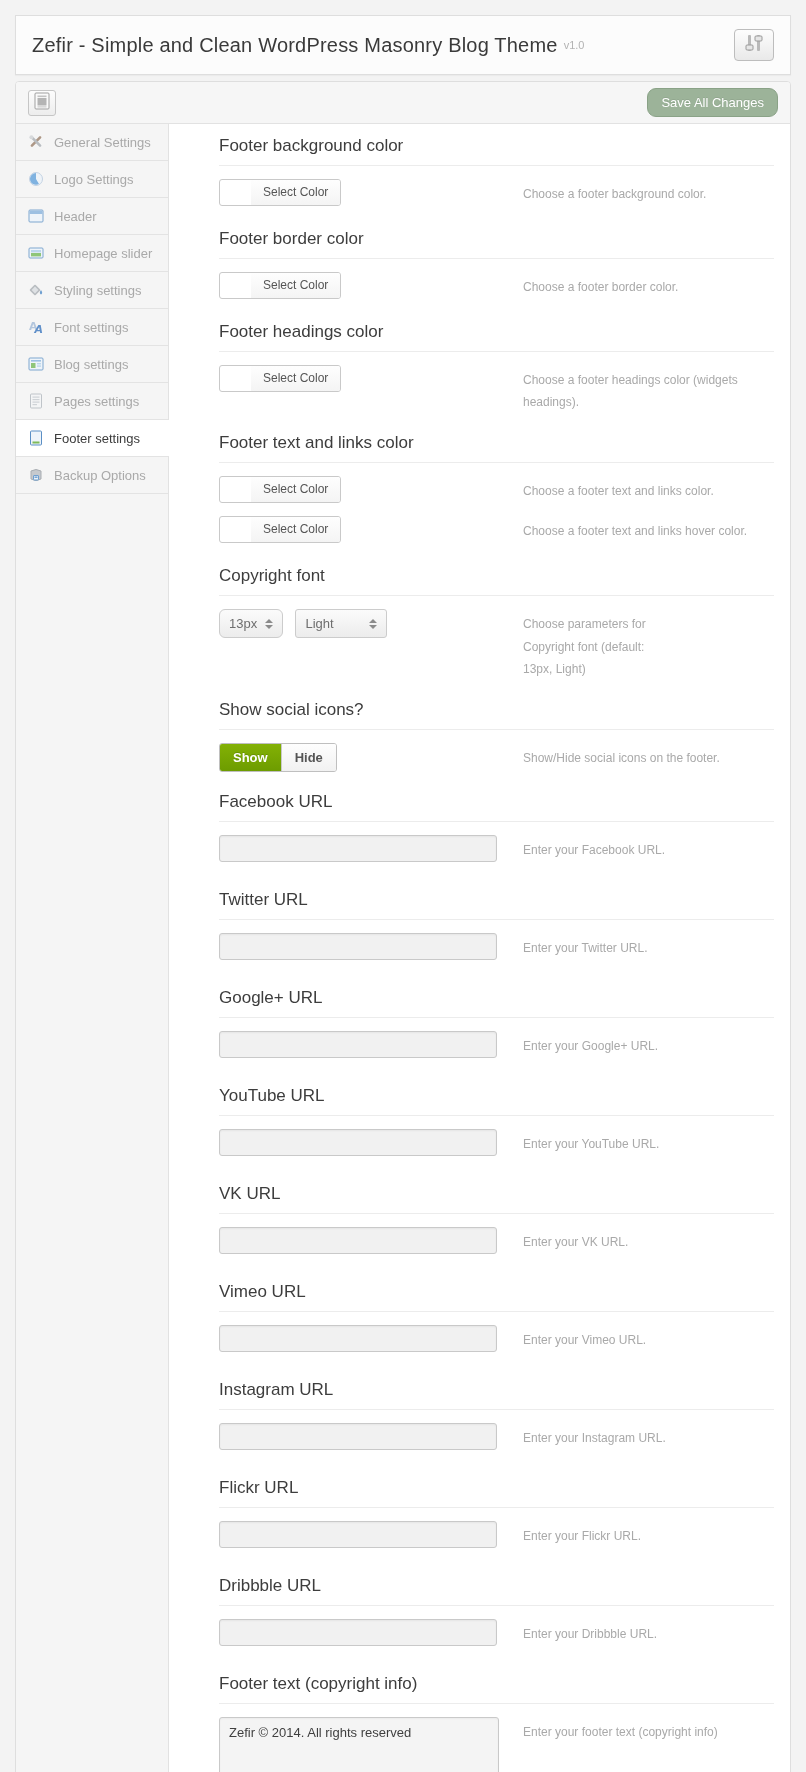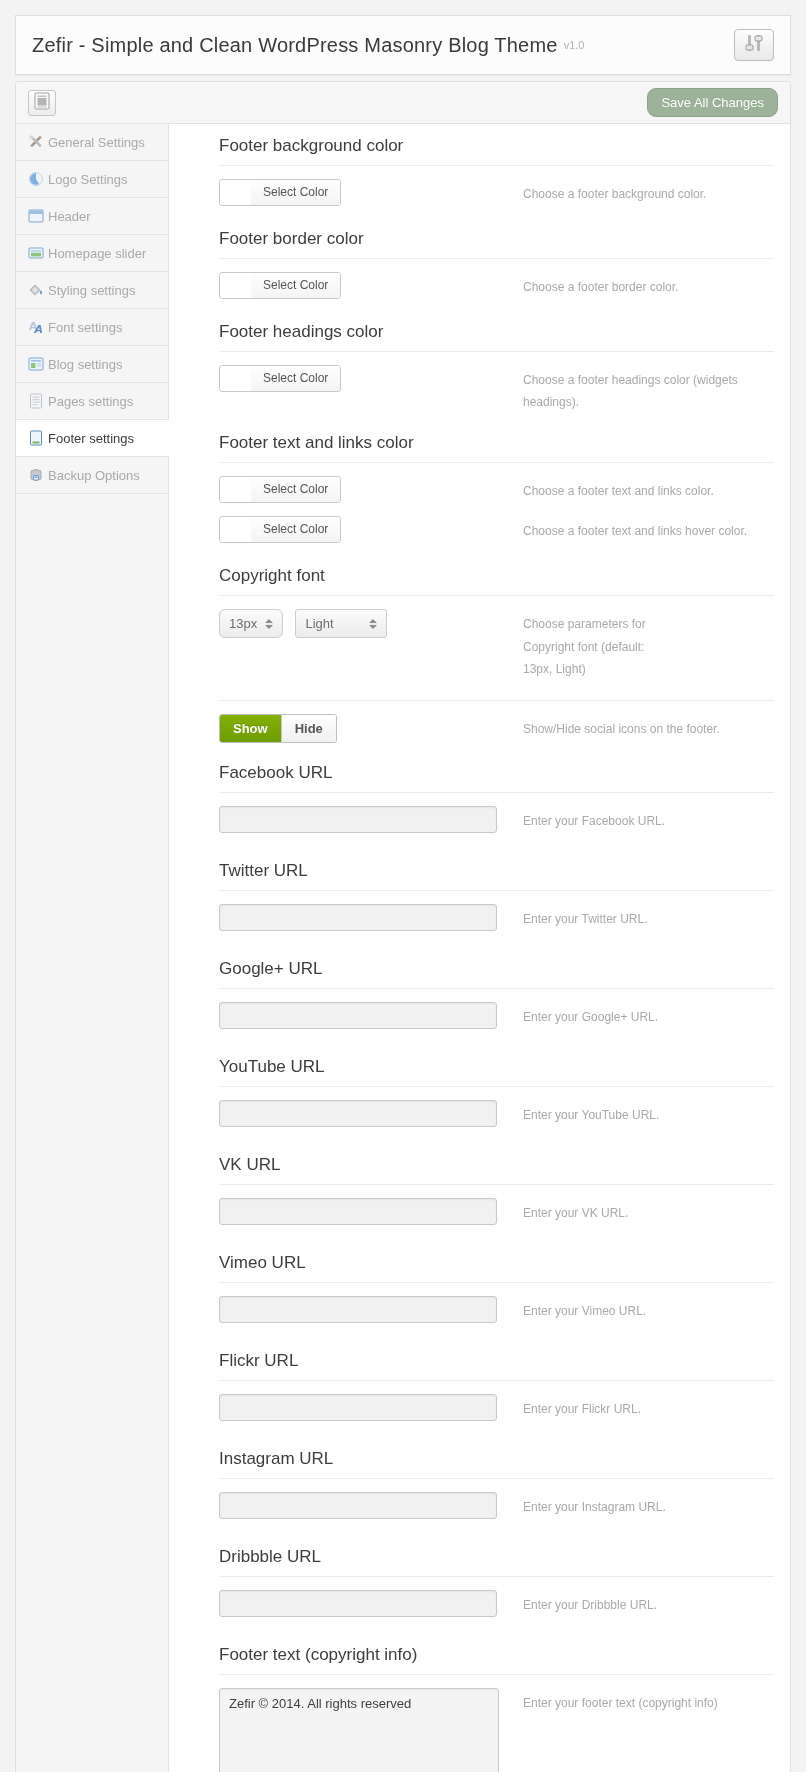--- a/index.html
+++ b/index.html
@@ -45,21 +45,21 @@
     background:#9cb399; border:1px solid #8aa287; color:#fff;
     font-size:13px; padding:6px 13px; border-radius:9px; cursor:pointer;
     font-family:inherit; text-shadow:0 -1px 0 rgba(0,0,0,.08);
   }
 
   .panel-body { display:flex; align-items:stretch; }
 
   
   .sidebar { width:153px; background:#f5f5f5; border-right:1px solid #e2e2e2; flex-shrink:0; }
   .side-item {
-    display:flex; align-items:center; gap:4px;
+    display:flex; align-items:center; gap:10px;
     padding:10px 12px; border-bottom:1px solid #e3e3e3;
     font-size:13px; color:#a9a9a9; cursor:pointer; position:relative;
   }
   .side-item.active {
     background:#fff; color:#3c3c3c; margin-right:-1px; z-index:2;
   }
   .side-item .sicon { width:16px; height:16px; flex-shrink:0; display:inline-flex; }
 
   
   .content { flex:1; padding:12px 16px 40px 14px; background:#fff; min-width:0; }
@@ -343,20 +343,21 @@
                     <i class="up"></i>
                     <i class="down"></i>
                   </span>
               </span>
             </div>
             <div class="desc narrow">Choose parameters for Copyright font (default: 13px, Light)</div>
           </div>
         </div>
 
         <div class="section">
+          <h3>Show social icons?</h3>
           <hr class="rule">
           <div class="row">
             <div class="ctrl">
               <span class="toggle">
                 <button class="on">Show</button>
                 <button class="off">Hide</button>
               </span>
             </div>
             <div class="desc">Show/Hide social icons on the footer.</div>
           </div>
@@ -410,34 +411,34 @@
         <div class="section url">
           <h3>Vimeo URL</h3>
           <hr class="rule">
           <div class="row">
             <div class="ctrl"><input type="text" class="txt-input" value="" style=""></div>
             <div class="desc">Enter your Vimeo URL.</div>
           </div>
         </div>
 
         <div class="section url">
+          <h3>Instagram URL</h3>
+          <hr class="rule">
+          <div class="row">
+            <div class="ctrl"><input type="text" class="txt-input" value="" style=""></div>
+            <div class="desc">Enter your Instagram URL.</div>
+          </div>
+        </div>
+
+        <div class="section url">
           <h3>Flickr URL</h3>
           <hr class="rule">
           <div class="row">
             <div class="ctrl"><input type="text" class="txt-input" value="" style=""></div>
             <div class="desc">Enter your Flickr URL.</div>
-          </div>
-        </div>
-
-        <div class="section url">
-          <h3>Instagram URL</h3>
-          <hr class="rule">
-          <div class="row">
-            <div class="ctrl"><input type="text" class="txt-input" value="" style=""></div>
-            <div class="desc">Enter your Instagram URL.</div>
           </div>
         </div>
 
         <div class="section url">
           <h3>Dribbble URL</h3>
           <hr class="rule">
           <div class="row">
             <div class="ctrl"><input type="text" class="txt-input" value="" style=""></div>
             <div class="desc">Enter your Dribbble URL.</div>
           </div>

